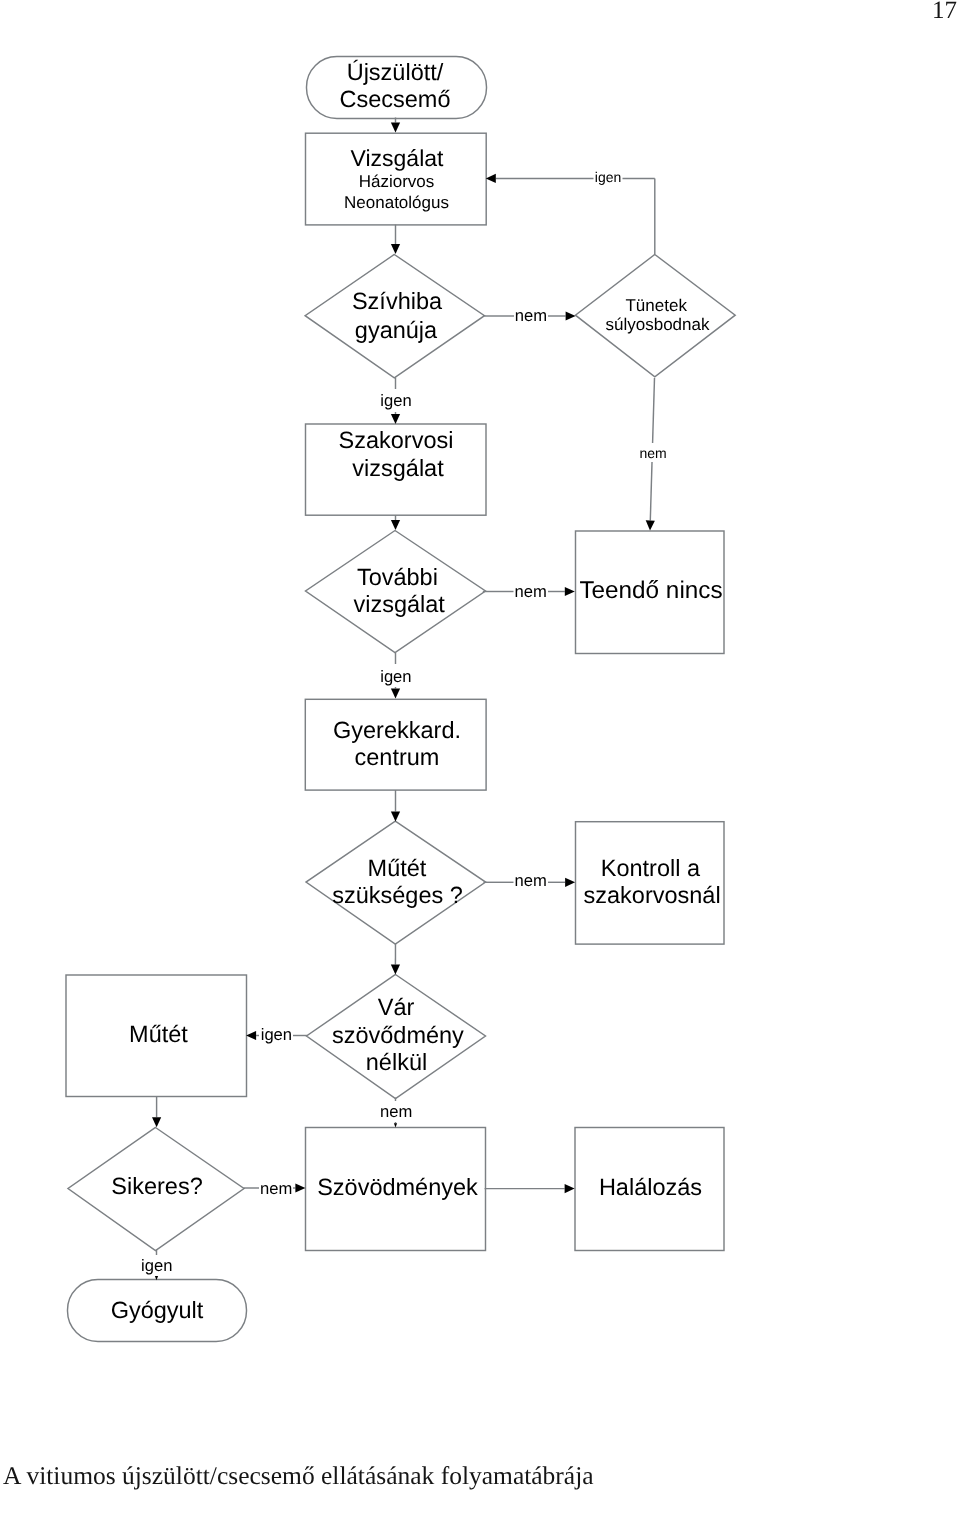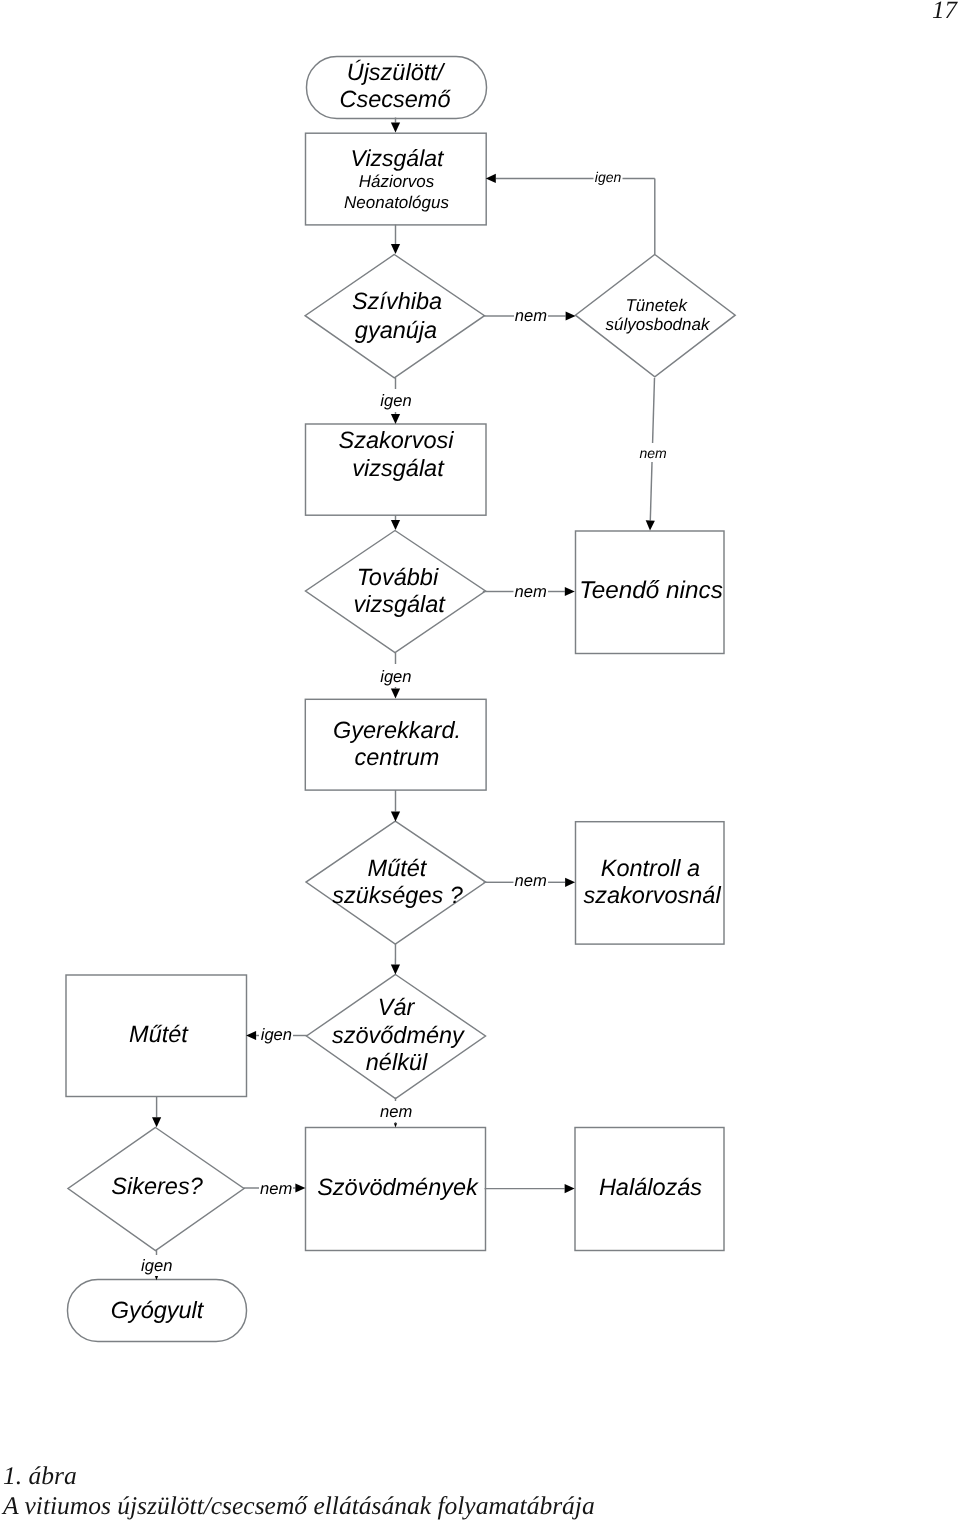--- a/index.html
+++ b/index.html
@@ -1,19 +1,19 @@
 <!DOCTYPE html>
 <html><head>
 <meta charset="utf-8">
 <style>
   html,body{margin:0;padding:0;background:#ffffff;
             -webkit-font-smoothing:antialiased;text-rendering:geometricPrecision;}
   body{width:960px;height:1520px;overflow:hidden;
        font-family:"Liberation Sans",sans-serif;color:#000;}
-  #page{position:relative;width:960px;height:1520px;background:#fff;overflow:hidden;font-style:italic;}
+  #page{position:relative;width:960px;height:1520px;background:#fff;overflow:hidden;}
   #pagenum{position:absolute;right:3px;top:-2px;
            font-family:"Liberation Serif",serif;font-size:25px;line-height:25px;color:#151515;}
   #caption{position:absolute;left:3px;top:1461px;
            font-family:"Liberation Serif",serif;font-size:25.5px;line-height:30.4px;color:#151515;}
   #flow{position:absolute;left:0;top:0;}
   #flow text{font-family:"Liberation Sans",sans-serif;fill:#000;text-anchor:middle;
              white-space:pre;}
   #flow .shape{fill:#ffffff;}
   #flow .arrowhead{stroke:none;fill:#000;}
 </style>
@@ -127,16 +127,15 @@
         <text x="396" y="1014.5" font-size="23.5">Vár</text>
         <text x="397.9" y="1042.5" font-size="23.5">szövődmény</text>
         <text x="396.5" y="1069.8" font-size="23.5">nélkül</text>
         <text x="157" y="1194.4" font-size="23.5">Sikeres?</text>
         <text x="397.5" y="1195.4" font-size="23.5">Szövödmények</text>
         <text x="650.5" y="1195" font-size="23.5">Halálozás</text>
         <text x="157" y="1318" font-size="23.5">Gyógyult</text>
       </g>
     </svg>
   <div id="caption">
-    <div>1. ábra</div>
     <div>A vitiumos újszülött/csecsemő ellátásának folyamatábrája</div>
   </div>
 </div>
 
 </body></html>

